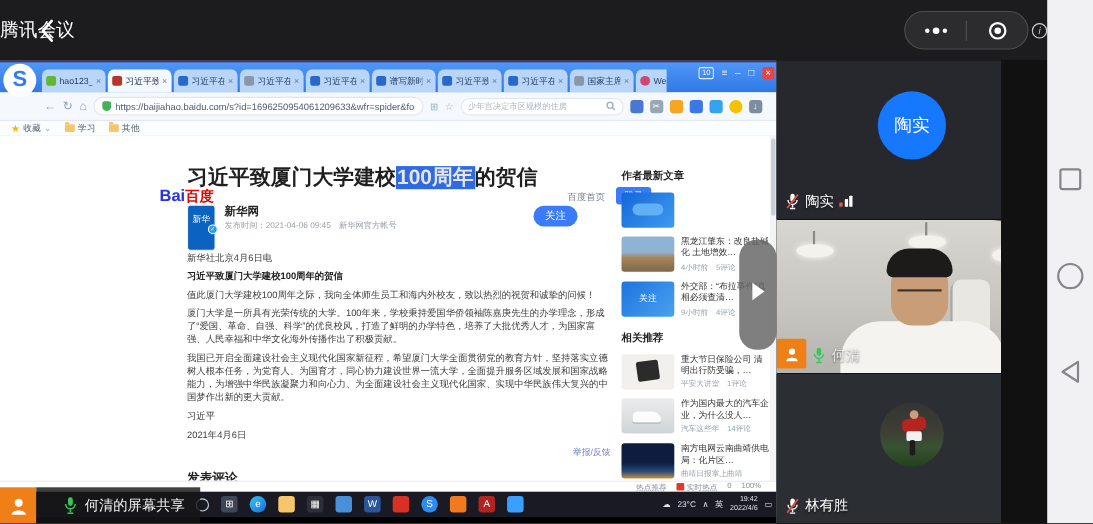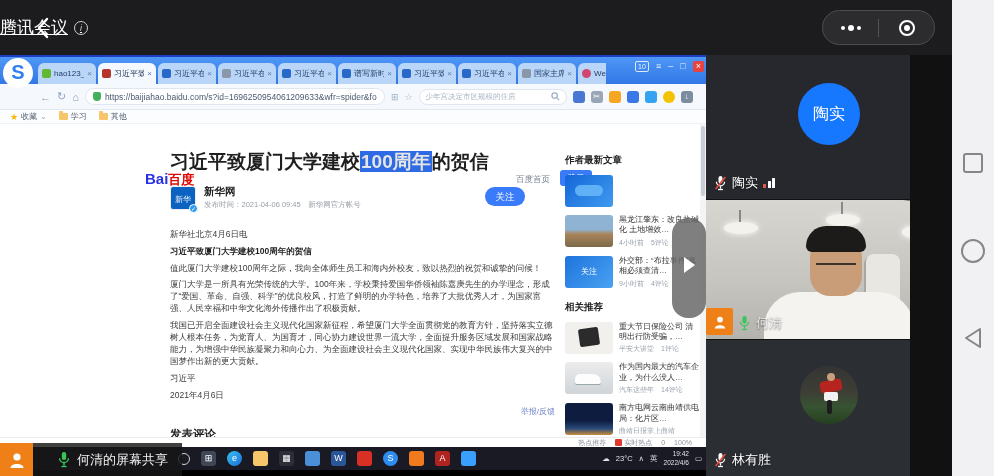--- a/index.html
+++ b/index.html
@@ -3,21 +3,21 @@
 <meta charset="utf-8">
 <style>
   * { margin:0; padding:0; box-sizing:border-box; }
   html,body { background:#000; }
   body { font-family:"Liberation Sans", sans-serif; }
   .screen { position:relative; width:994px; height:476px; background:#000; overflow:hidden; margin:0 auto; }
 
   
   .topbar { position:absolute; left:0; top:0; width:994px; height:55px; background:#1c1c1e; z-index:5; }
   .back-btn { position:absolute; left:28px; top:13px; width:30px; height:30px; cursor:pointer; }
-  .mtg-title { position:absolute; left:0; right:42px; top:0; height:55px; display:flex; align-items:center; justify-content:flex-start; gap:6px; color:#fff; font-size:17px;text-decoration:underline; }
+  .mtg-title { position:absolute; left:0; right:42px; top:0; height:55px; display:flex; align-items:center; justify-content:space-between; gap:6px; color:#fff; font-size:17px; }
   .info-icon { width:14px; height:14px; border:1px solid #cfcfcf; border-radius:50%; color:#cfcfcf; font-size:9px; line-height:13px; text-align:center; font-style:italic; }
   .capsule { position:absolute; right:59px; top:10px; width:113px; height:35px; background:#2c2c2e; border:1px solid #4d4d4f; border-radius:18px; display:flex; align-items:center; z-index:6; }
   .cap-half { flex:1; height:100%; display:flex; align-items:center; justify-content:center; cursor:pointer; }
   .cap-div { width:1px; height:18px; background:#535355; }
   .dots { display:flex; align-items:center; gap:3px; }
   .dots i { display:block; width:4px; height:4px; border-radius:50%; background:#fff; }
   .dots i.big { width:6px; height:6px; }
   .rec-ring { width:16px; height:16px; border:2px solid #fff; border-radius:50%; display:flex; align-items:center; justify-content:center; }
   .rec-ring i { width:6px; height:6px; background:#fff; border-radius:50%; }
 
@@ -69,21 +69,21 @@
 
   .bd-logo { position:absolute; left:145px; top:46px; font-size:15px; font-weight:bold; color:#2932e1; cursor:pointer; }
   .bd-logo .cn { color:#e10600; font-size:13px; }
   .pg-home { position:absolute; right:150px; top:50px; font-size:8.5px; color:#7a8494; cursor:pointer; }
   .pg-login { position:absolute; right:108px; top:46px; width:32px; height:16px; background:#3a7bfa; color:#fff; font-size:9px; border-radius:3px; text-align:center; line-height:16px; cursor:pointer; }
 
   .article { position:absolute; left:170px; top:26px; width:385px; }
   .a-h1 { font-size:19px; font-weight:bold; color:#1f1f1f; line-height:1.25; }
   .hl { background:#2d6ae3; color:#e5e5e5; padding:0 1px;text-align:right; }
   .a-author { position:relative; margin-top:11px; height:30px; }
-  .av-box { position:absolute; left:0; top:1px; width:26px; height:24px; border:1px solid #eee; border-radius:3px; background:#0b62c1; color:#fff; font-size:8px; text-align:center; line-height:26px; }
+  .av-box { position:absolute; left:0; top:1px; width:26px; height:42px; border:1px solid #eee; border-radius:3px; background:#0b62c1; color:#fff; font-size:8px; text-align:center; line-height:26px; }
   .av-check { position:absolute; left:19px; top:19px; width:9px; height:9px; background:#2d9bf0; border:1px solid #fff; border-radius:50%; color:#fff; font-size:6px; line-height:8px; text-align:center; }
   .a-name { position:absolute; left:34px; top:0; font-size:10.5px; font-weight:bold; color:#222; cursor:pointer; }
   .a-meta { position:absolute; left:34px; top:15px; font-size:7.5px; color:#9aa0aa; }
   .a-follow { position:absolute; left:315px; top:2px; width:40px; height:19px; background:#3a7bfa; border-radius:10px; color:#fff; font-size:9.5px; text-align:center; line-height:19px; cursor:pointer; }
   .a-body { margin-top:14px; font-size:8.5px; color:#3c3c3c; line-height:1.4; }
   .a-body p { margin-bottom:5px; }
   .a-sub { font-weight:bold; color:#222; }
   .a-report { text-align:right; font-size:8px; color:#6f82c9; margin-top:2px; cursor:pointer; }
   .a-cmt { font-size:11.5px; font-weight:bold; color:#1f1f1f; margin-top:10px; }
 

